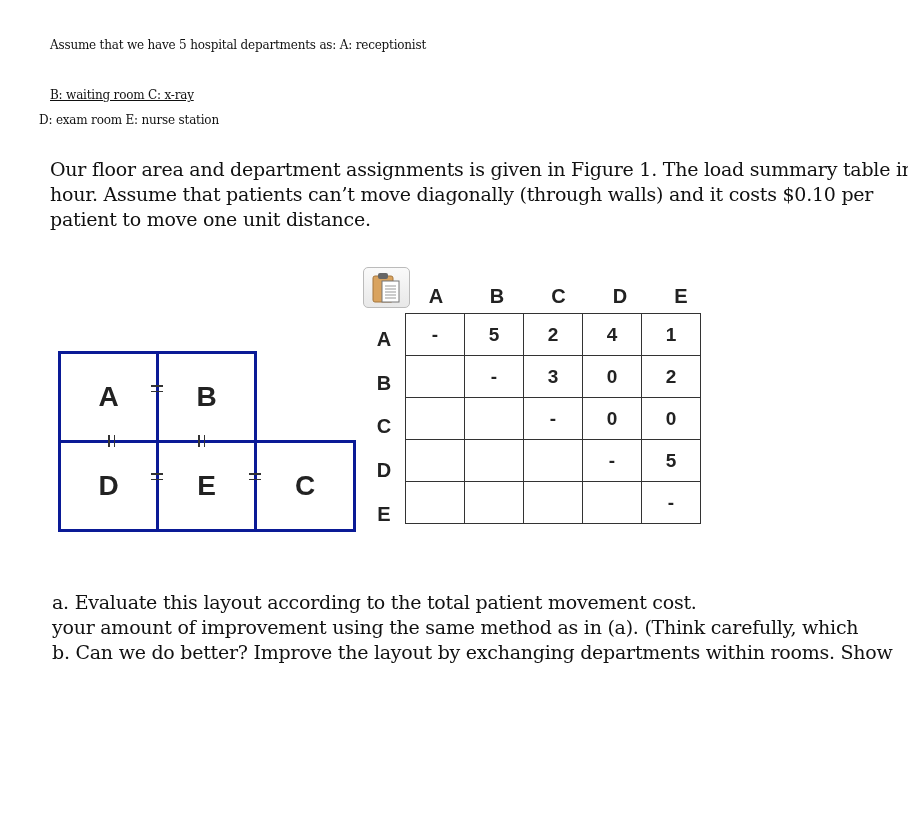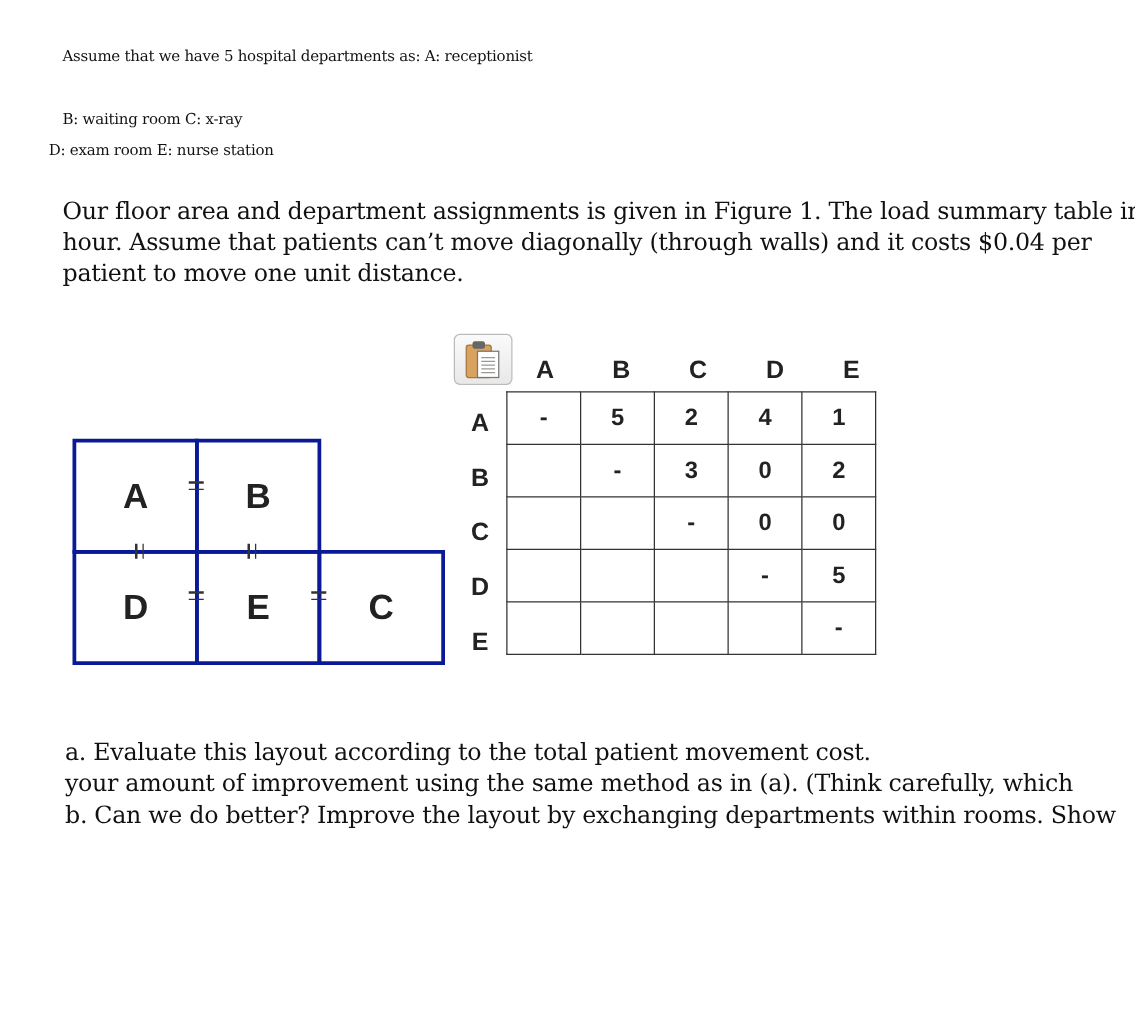--- a/index.html
+++ b/index.html
@@ -26,26 +26,26 @@
   .hdr { position:absolute; font-family:"Liberation Sans", sans-serif; font-weight:bold; font-size:20px;
          color:#222; text-align:center; }
   table.load { position:absolute; left:405px; top:313px; border-collapse:collapse; }
   table.load td { border:1.5px solid #333; width:58px; height:41px; padding:0; text-align:center;
                   font-family:"Liberation Sans", sans-serif; font-weight:bold; font-size:19px; color:#222; }
 </style>
 </head>
 <body>
 
 <div class="txt" style="left:50px;top:33px;">Assume that we have 5 hospital departments as: A: receptionist</div>
-<div class="txt" style="left:50px;top:83px;">B: waiting room C: x-ray</div>
+<div class="txt" style="left:50px;top:83px;text-decoration:underline;">B: waiting room C: x-ray</div>
 <div class="txt" style="left:39px;top:108px;">D: exam room E: nurse station</div>
 
 <div class="para" style="left:50px;top:157px;">
   <div>Our floor area and department assignments is given in Figure 1. The load summary table in</div>
-  <div>hour. Assume that patients can’t move diagonally (through walls) and it costs $0.04 per</div>
+  <div>hour. Assume that patients can’t move diagonally (through walls) and it costs $0.10 per</div>
   <div>patient to move one unit distance.</div>
 </div>
 
 <div>
   <div class="room" style="left:58px;top:351px;width:101px;height:92px;">A</div>
   <div class="room" style="left:156px;top:351px;width:101px;height:92px;">B</div>
   <div class="room" style="left:58px;top:440px;width:101px;height:92px;">D</div>
   <div class="room" style="left:156px;top:440px;width:101px;height:92px;">E</div>
   <div class="room" style="left:254px;top:440px;width:102px;height:92px;">C</div>
 

